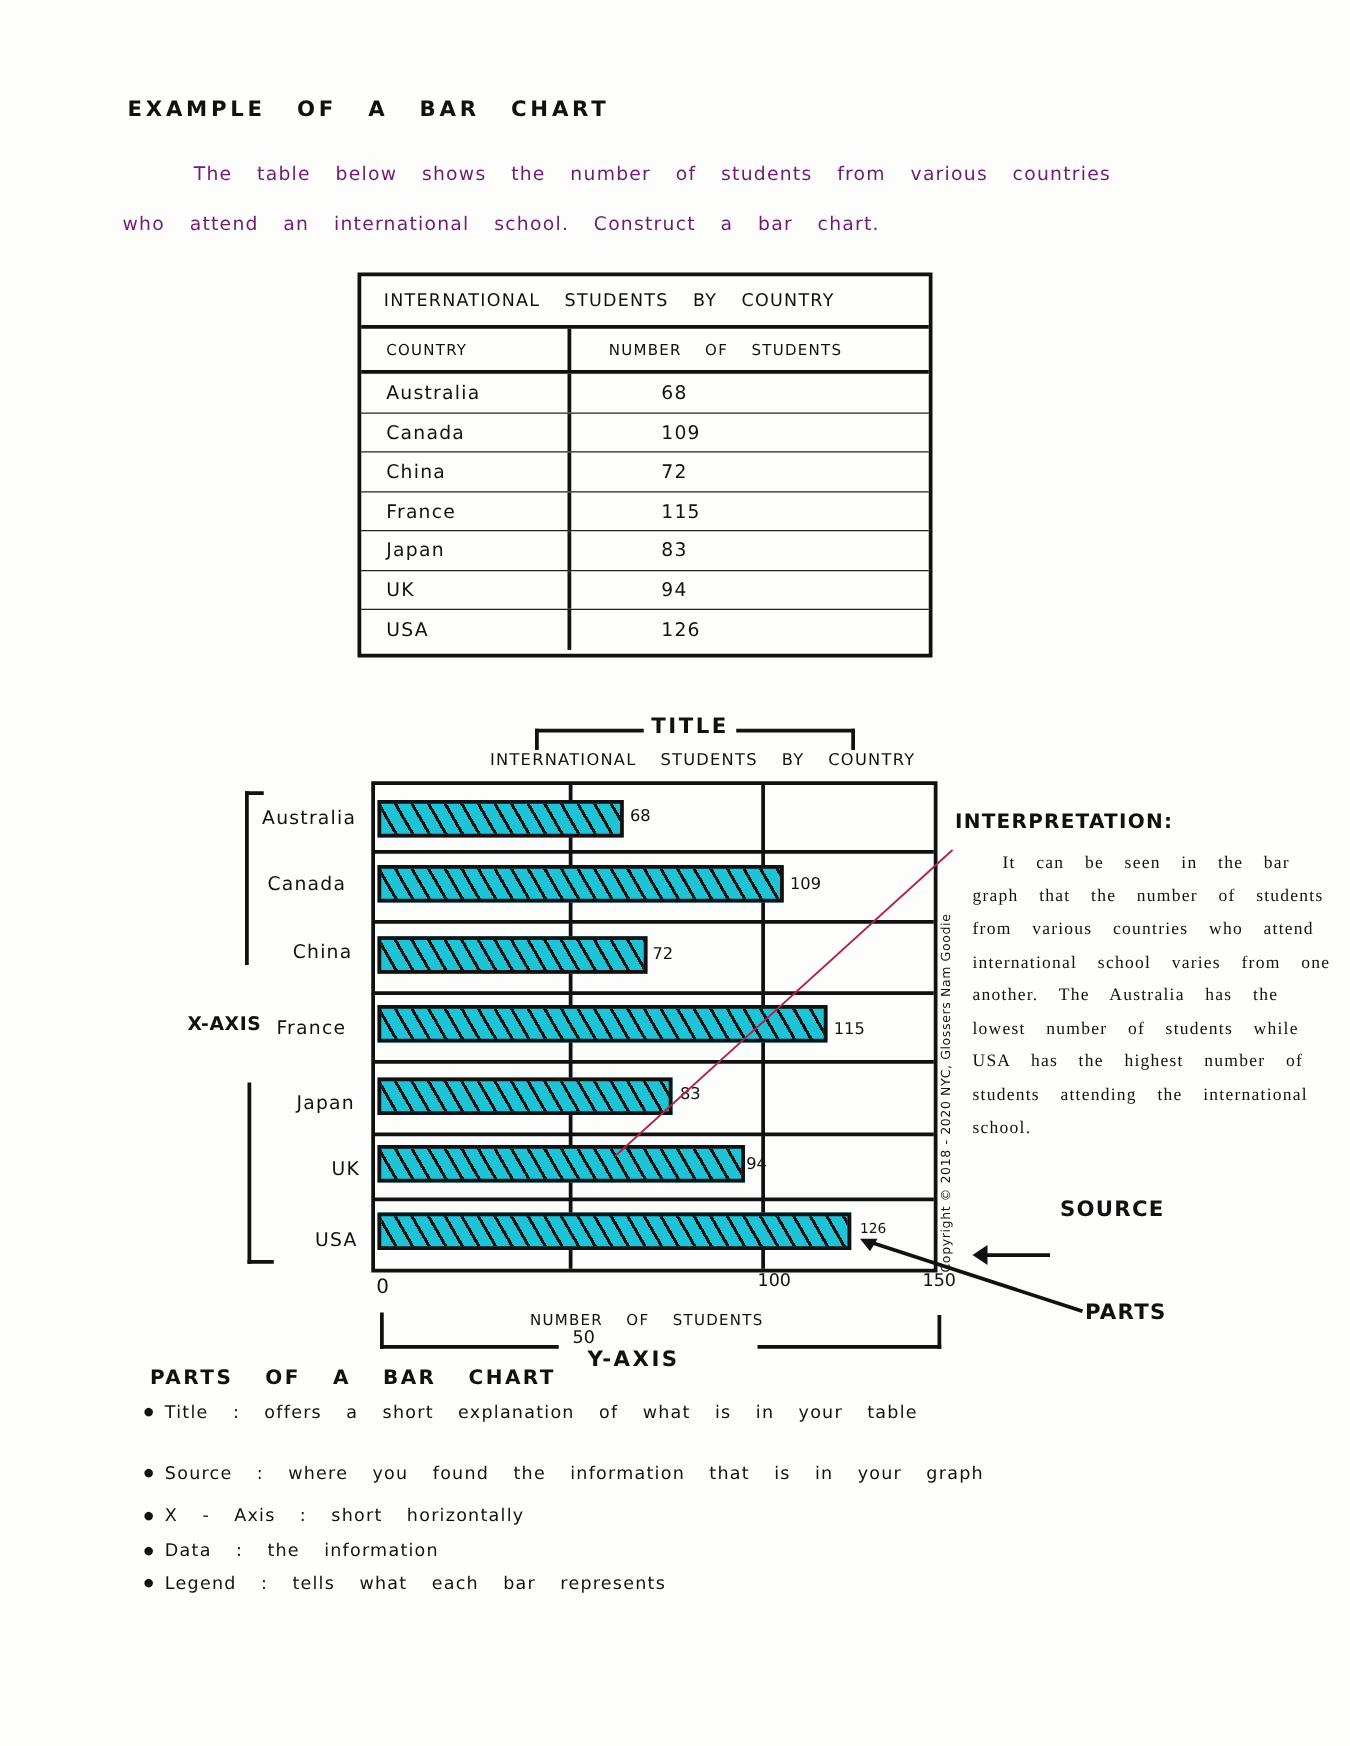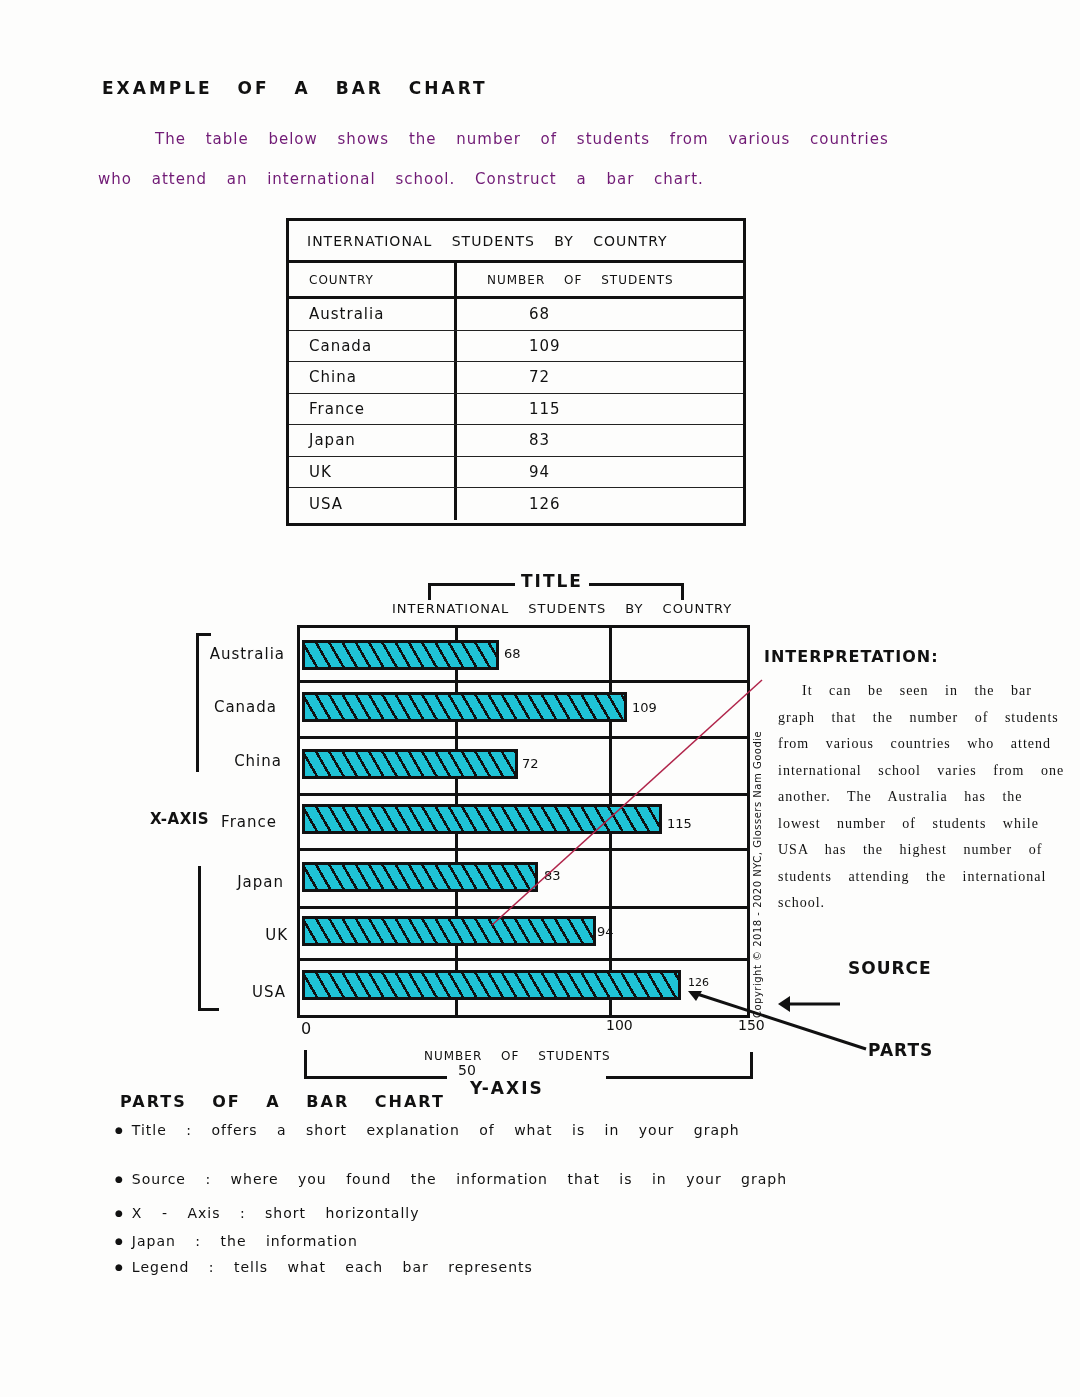--- a/index.html
+++ b/index.html
@@ -165,18 +165,18 @@
   <polygon points="2,10 14,2 14,18" fill="#111"></polygon>
 </svg>
 <div class="abs bold" style="left:848px; top:958px; font-size:17px; letter-spacing:1px;">SOURCE</div>
 <div class="abs bold" style="left:868px; top:1040px; font-size:17px; letter-spacing:1px;">PARTS</div>
 
 <div class="abs bold" style="left:764px; top:647px; font-size:16px; letter-spacing:1px;">INTERPRETATION:</div>
 <div class="abs interp" style="left:778px; top:678px; text-indent:24px;font-family:Liberation Serif, serif;">It can be seen in the bar graph that the number of students from various countries who attend international school varies from one another. The Australia has the lowest number of students while USA has the highest number of students attending the international school.</div>
 
 <div class="abs section-title" style="left:120px; top:1092px;">PARTS OF A BAR CHART</div>
 <ul class="abs parts" style="left:115px; top:1122px; margin:0; padding:0;">
-  <li style="margin-bottom:20px;">Title : offers a short explanation of what is in your graph</li>
+  <li style="margin-bottom:20px;">Title : offers a short explanation of what is in your table</li>
   <li style="margin-bottom:18px;margin-top:33px;">Source : where you found the information that is in your graph</li>
   <li style="margin-bottom:12px;">X - Axis : short horizontally</li>
-  <li style="margin-bottom:10px;">Japan : the information</li>
+  <li style="margin-bottom:10px;">Data : the information</li>
   <li>Legend : tells what each bar represents</li>
 </ul>
 
 </body></html>

